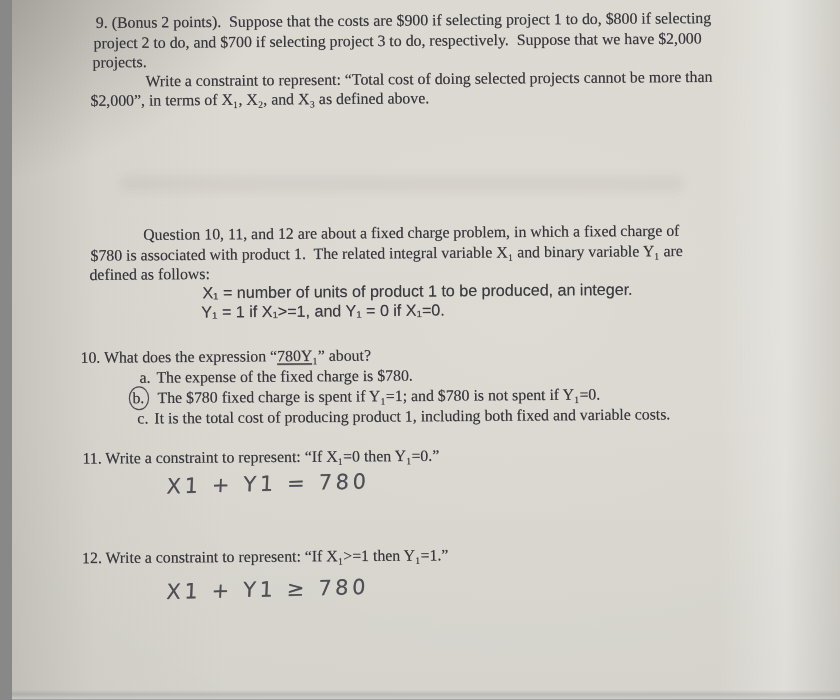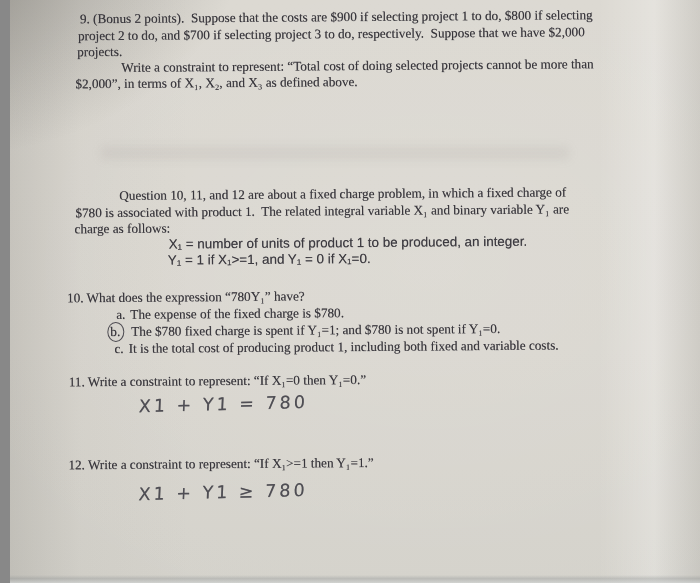--- a/index.html
+++ b/index.html
@@ -37,21 +37,21 @@
     color:#38363c;
     font-size:13.2px;
     line-height:17px;
     text-shadow:0.2px 0.2px 0.35px rgba(56,54,60,0.55);
   }
   .sans{
     font-family:"Liberation Sans","DejaVu Sans",sans-serif;
     font-size:13.4px;
     color:#3c3a40;
   }
-  .ul{ text-underline-offset:2px; }
+  .ul{ text-decoration:underline; text-underline-offset:2px; }
   .marker{ display:inline-block; }
   .marker.circled{
     border:1.6px solid #4e4c52;
     border-radius:50%;
     padding:0 3px 1px 2px;
     margin-left:-6px;
     margin-right:2px;
   }
   .opt-text{ margin-left:5px; }
   .hand{
@@ -73,25 +73,25 @@
   <div class="sheet">
 
     <div class="ln" style="left:72px;top:8px">9. (Bonus 2 points).  Suppose that the costs are $900 if selecting project 1 to do, $800 if selecting</div>
     <div class="ln" style="left:70px;top:25px">project 2 to do, and $700 if selecting project 3 to do, respectively.  Suppose that we have $2,000</div>
     <div class="ln" style="left:69px;top:41px">projects.</div>
     <div class="ln" style="left:113px;top:57px">Write a constraint to represent: “Total cost of doing selected projects cannot be more than</div>
     <div class="ln" style="left:67px;top:73px">$2,000”, in terms of X₁, X₂, and X₃ as defined above.</div>
 
     <div class="ln" style="left:110px;top:185px">Question 10, 11, and 12 are about a fixed charge problem, in which a fixed charge of</div>
     <div class="ln" style="left:66px;top:202px">$780 is associated with product 1.  The related integral variable X₁ and binary variable Y₁ are</div>
-    <div class="ln" style="left:65px;top:218px">charge as follows:</div>
+    <div class="ln" style="left:65px;top:218px">defined as follows:</div>
     <div class="ln sans" style="left:159px;top:234px">X₁ = number of units of product 1 to be produced, an integer.</div>
     <div class="ln sans" style="left:158px;top:250px">Y₁ = 1 if X₁&gt;=1, and Y₁ = 0 if X₁=0.</div>
 
-    <div class="ln" style="left:57px;top:287px"><span>10. What does the expression “</span><span class="ul">780Y₁</span><span>” have?</span></div>
+    <div class="ln" style="left:57px;top:287px"><span>10. What does the expression “</span><span class="ul">780Y₁</span><span>” about?</span></div>
 
     <div class="ln" style="left:106px;top:304px"><span class="marker">a.</span><span class="opt-text">The expense of the fixed charge is $780.</span></div>
 
     <div class="ln" style="left:103px;top:320px"><span class="marker circled">b.</span><span class="opt-text">The $780 fixed charge is spent if Y₁=1; and $780 is not spent if Y₁=0.</span></div>
 
     <div class="ln" style="left:104px;top:338px"><span class="marker">c.</span><span class="opt-text">It is the total cost of producing product 1, including both fixed and variable costs.</span></div>
 
     <div class="ln" style="left:58px;top:371px">11. Write a constraint to represent: “If X₁=0 then Y₁=0.”</div>
     <div class="hand" style="left:128px;top:393px">X1 + Y1 = 780</div>
 

